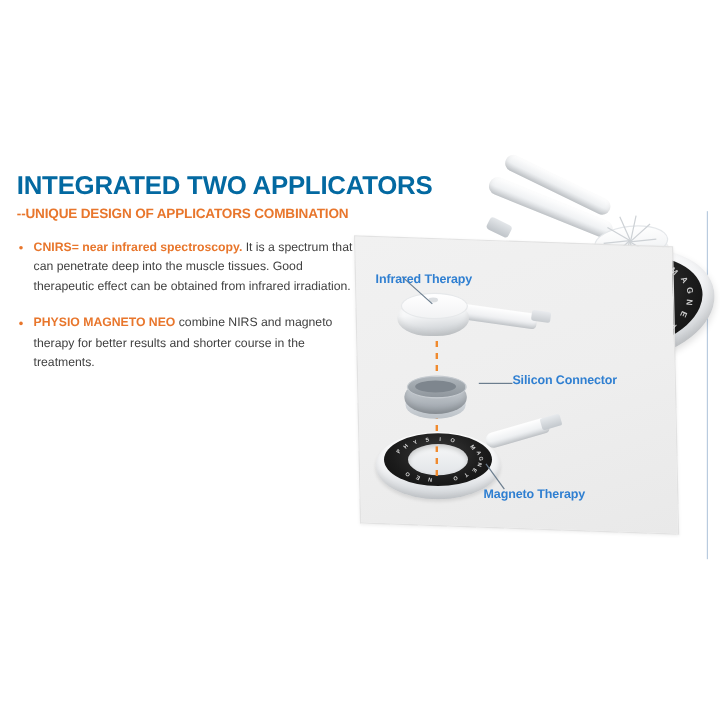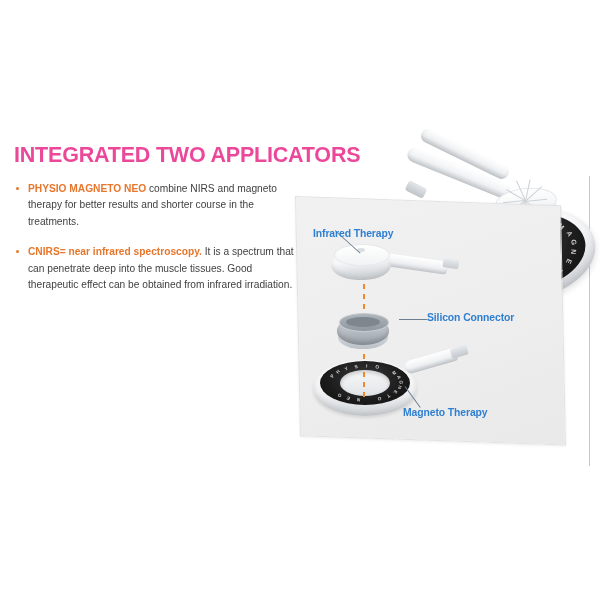--- a/index.html
+++ b/index.html
@@ -37,21 +37,21 @@
   .text-col {
     position: absolute;
     left: 14px;
     top: 144px;
     width: 286px;
   }
   .title {
     font-size: 21.5px;
     font-weight: bold;
     letter-spacing: -0.2px;
-    color: #ec4899;
+    color: #0369a1;
     line-height: 1.05;
     white-space: nowrap;
   }
   .subtitle {
     margin-top: 6px;
     font-size: 11.3px;
     font-weight: bold;
     color: #e8762c;
     letter-spacing: -0.15px;
     white-space: nowrap;
@@ -426,34 +426,35 @@
 <body>
 
 <div id="slide">
 
   <div class="edge-rule"></div>
 
   <div class="text-col">
 
     <div class="title">INTEGRATED TWO APPLICATORS</div>
 
+    <div class="subtitle">--UNIQUE DESIGN OF APPLICATORS COMBINATION</div>
 
     <div class="bullets">
+
+      <div class="bullet-row">
+        <span class="bullet-dot"></span>
+        <div class="bullet-text">
+          <span class="lead">CNIRS= near infrared spectroscopy.</span><span> It is a spectrum that can penetrate deep into the muscle tissues. Good therapeutic effect can be obtained from infrared irradiation.</span>
+        </div>
+      </div>
 
       <div class="bullet-row">
         <span class="bullet-dot"></span>
         <div class="bullet-text">
           <span class="lead">PHYSIO MAGNETO NEO</span><span> combine NIRS and magneto therapy for better results and shorter course in the treatments.</span>
-        </div>
-      </div>
-
-      <div class="bullet-row">
-        <span class="bullet-dot"></span>
-        <div class="bullet-text">
-          <span class="lead">CNIRS= near infrared spectroscopy.</span><span> It is a spectrum that can penetrate deep into the muscle tissues. Good therapeutic effect can be obtained from infrared irradiation.</span>
         </div>
       </div>
 
     </div>
   </div>
 
   <div class="device">
     <div class="dv-arm-a"></div>
     <div class="dv-arm-b"></div>
     <div class="dv-tip-a"></div>

